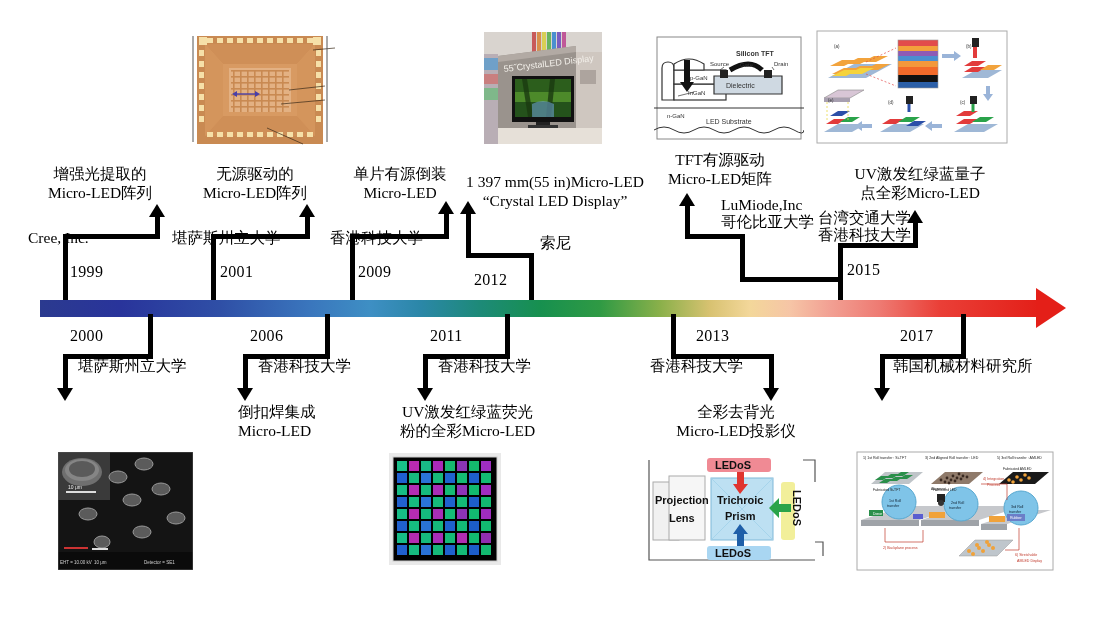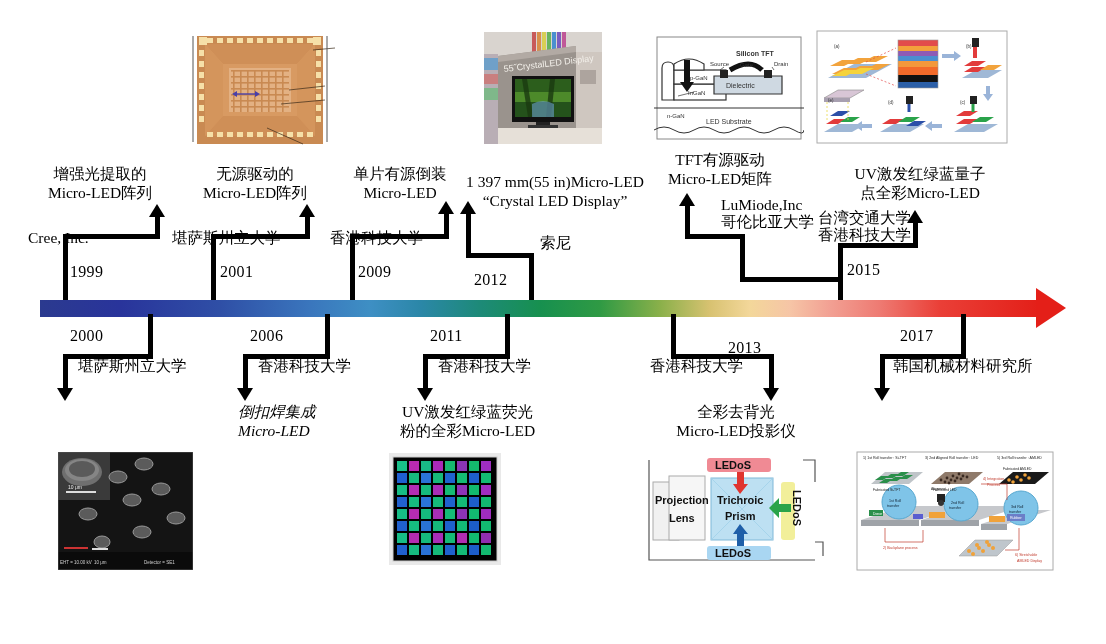--- a/index.html
+++ b/index.html
@@ -394,37 +394,37 @@
   <div class="arrow-down abs" style="left:57px;top:388px;"></div>
   <div class="yr abs" style="left:70px;top:328px;">2000</div>
   <div class="org abs" style="left:78px;top:357px;">堪萨斯州立大学</div>
 
   <div class="v abs" style="left:325px;top:314px;height:44px;"></div>
   <div class="h abs" style="left:243px;top:354px;width:87px;"></div>
   <div class="v abs" style="left:243px;top:354px;height:36px;"></div>
   <div class="arrow-down abs" style="left:237px;top:388px;"></div>
   <div class="yr abs" style="left:250px;top:328px;">2006</div>
   <div class="org abs" style="left:258px;top:357px;">香港科技大学</div>
-  <div class="desc abs desc left" style="left:238px;top:402px;width:160px;font-style:italic;">倒扣焊集成
+  <div class="desc abs desc left" style="left:238px;top:402px;width:160px;">倒扣焊集成
 Micro-LED</div>
 
   <div class="v abs" style="left:505px;top:314px;height:44px;"></div>
   <div class="h abs" style="left:423px;top:354px;width:87px;"></div>
   <div class="v abs" style="left:423px;top:354px;height:36px;"></div>
   <div class="arrow-down abs" style="left:417px;top:388px;"></div>
   <div class="yr abs" style="left:430px;top:328px;">2011</div>
   <div class="org abs" style="left:438px;top:357px;">香港科技大学</div>
   <div class="desc abs" style="left:375px;top:402px;width:185px;">UV激发红绿蓝荧光
 粉的全彩Micro-LED</div>
 
   <div class="v abs" style="left:671px;top:314px;height:44px;"></div>
   <div class="h abs" style="left:671px;top:354px;width:103px;"></div>
   <div class="v abs" style="left:769px;top:354px;height:36px;"></div>
   <div class="arrow-down abs" style="left:763px;top:388px;"></div>
-  <div class="yr abs" style="left:696px;top:340px;margin-left:32px;">2013</div>
+  <div class="yr abs" style="left:696px;top:328px;">2013</div>
   <div class="org abs" style="left:650px;top:357px;">香港科技大学</div>
   <div class="desc abs" style="left:646px;top:402px;width:180px;">全彩去背光
 Micro-LED投影仪</div>
 
   <div class="v abs" style="left:961px;top:314px;height:44px;"></div>
   <div class="h abs" style="left:880px;top:354px;width:86px;"></div>
   <div class="v abs" style="left:880px;top:354px;height:36px;"></div>
   <div class="arrow-down abs" style="left:874px;top:388px;"></div>
   <div class="yr abs" style="left:900px;top:328px;">2017</div>
   <div class="org abs" style="left:893px;top:357px;">韩国机械材料研究所</div>

